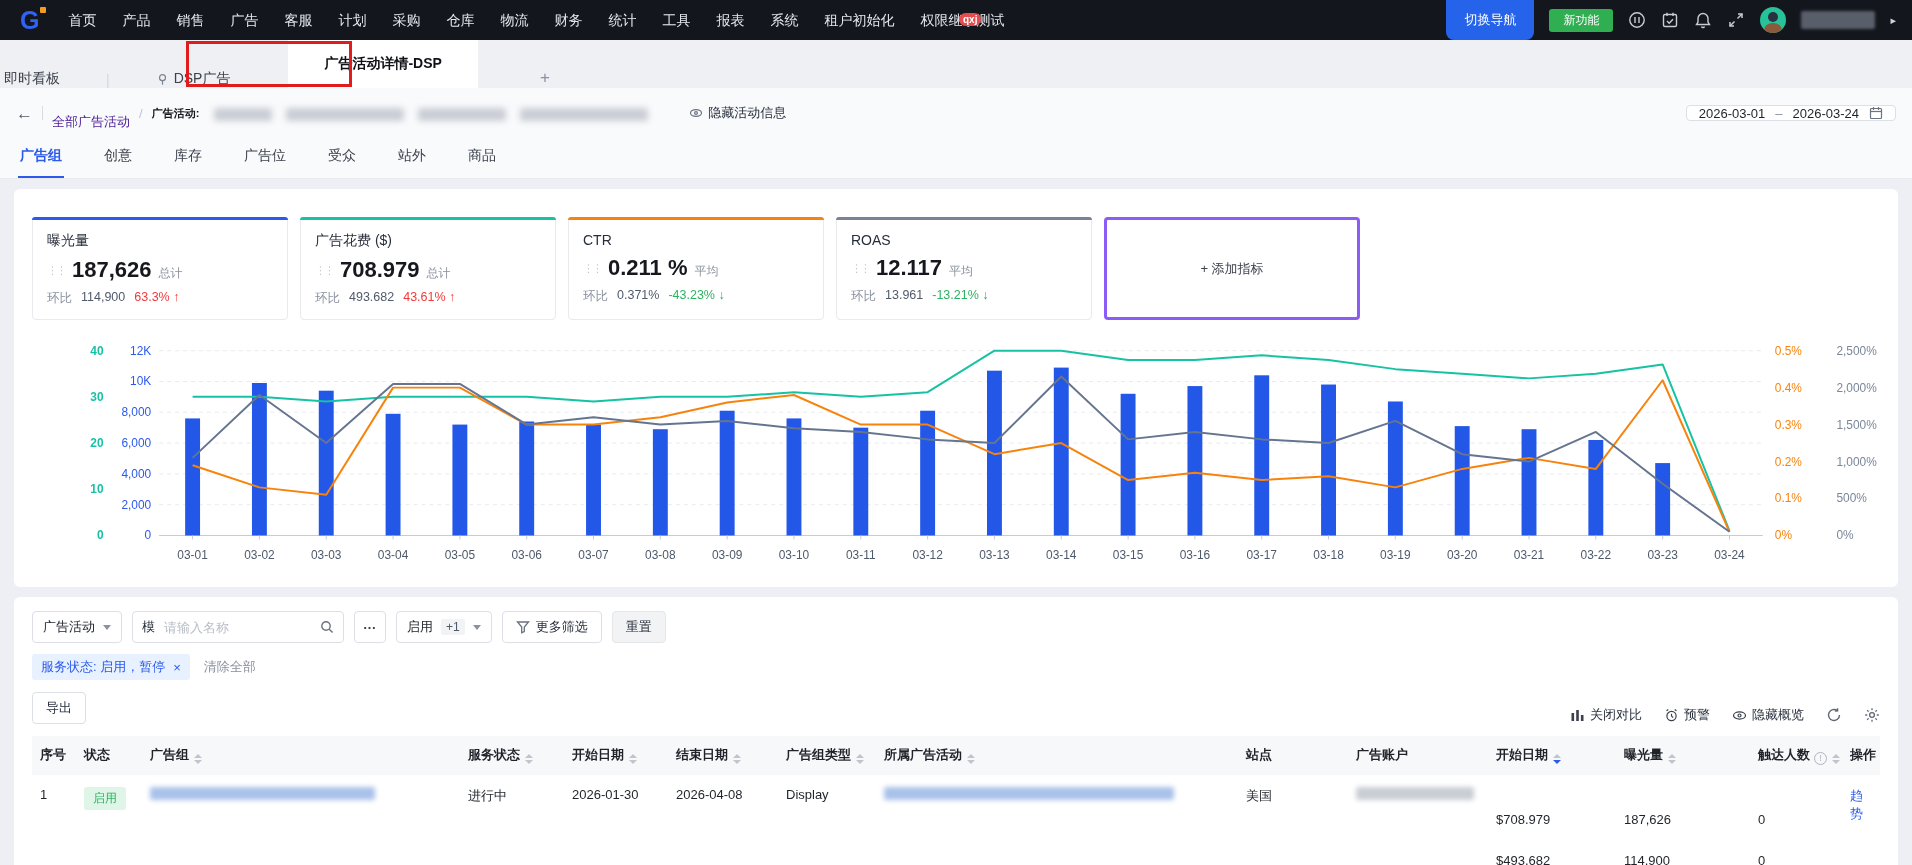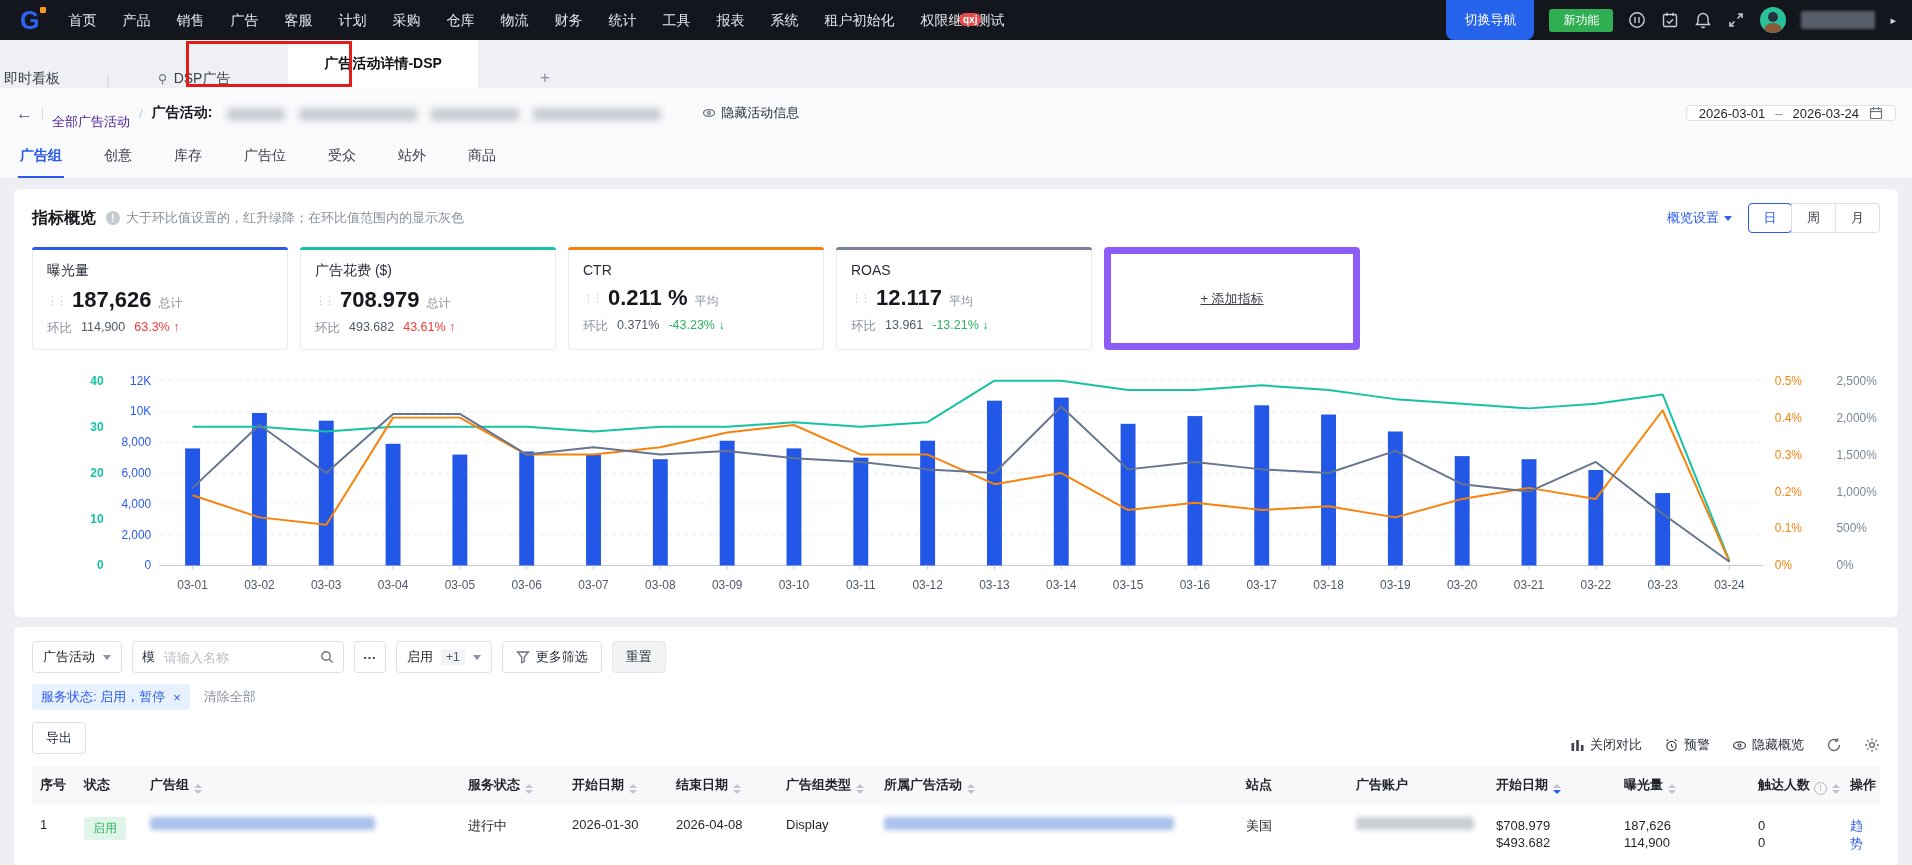--- a/index.html
+++ b/index.html
@@ -32,21 +32,21 @@
   .plus-tab { margin-left:30px; color:#8a919f; font-size:17px; cursor:pointer; }
   .red-annotation { position:absolute; left:186px; top:1px; width:166px; height:46px; border:3px solid #e01c1c; z-index:6; pointer-events:none; }
   .pin-ic { width:13px; height:13px; color:#7a828f; }
   
   .pagehead { background:#f9fafc; padding:8px 16px 0; border-bottom:1px solid #e8eaee; }
   .bc-row { display:flex; align-items:center; height:34px; gap:9px; }
   .back-arrow { font-size:17px; color:#4e5969; cursor:pointer; line-height:1; }
   .v-div { width:1px; height:14px; background:#d8dbe0; }
   .bc-root { color:#4c1d95; cursor:pointer;margin-top:17px; }
   .bc-sep { color:#c0c4cc; }
-  .bc-current { font-weight:bold; font-size:14px; color:#16181d; }
+  .bc-current { font-weight:bold; font-size:11px; color:#16181d; }
   .blur-chunk { display:inline-block; height:13px; border-radius:2px; background:#c9cdd4; filter:blur(3px); margin-right:14px; vertical-align:middle; }
   .hide-info { display:flex; align-items:center; gap:5px; color:#272e3b; cursor:pointer; margin-left:18px; }
   .date-box { margin-left:auto; border:1px solid #dcdfe6; background:#fff; border-radius:4px; height:16px; padding:0 12px; display:flex; gap:10px; align-items:center; color:#1f2329; cursor:pointer; }
   .date-sep { color:#8a919f; }
   .info-row { display:flex; align-items:center; height:28px; color:#8a919f; gap:6px; }
   .info-val { color:#1f2329; font-weight:bold; }
   .info-val2 { color:#1f2329; }
   .info-gap { width:34px; }
   .subtabs { display:flex; gap:38px; margin-top:8px; font-size:14px; color:#3c414c; padding-left:2px; }
   .subtab { padding:9px 2px 11px; cursor:pointer; border-bottom:2px solid transparent; }
@@ -70,21 +70,21 @@
   .mcard .accent { position:absolute; top:-1px; left:-1px; right:-1px; height:3px; border-radius:3px 3px 0 0; }
   .mcard-label { font-size:14px; color:#272e3b; margin-top:2px; }
   .value-row { display:flex; align-items:baseline; gap:7px; margin-top:7px; }
   .drag-dots { color:#c0c4cc; font-size:11px; letter-spacing:-2px; cursor:grab; align-self:center; }
   .m-value { font-size:22px; font-weight:bold; color:#16181d; }
   .m-suffix { font-size:12px; color:#8a919f; }
   .cmp-row { margin-top:7px; font-size:12.5px; color:#8a919f; display:flex; gap:9px; }
   .cmp-value { color:#515a6b; }
   .delta.up { color:#f23a3a; }
   .delta.down { color:#2bb360; }
-  .add-card { width:256px; border:7px solid #8b5cf6; border-radius:4px; display:flex; align-items:center; justify-content:center; color:#3c414c; cursor:pointer;text-decoration:underline; }
+  .add-card { width:256px; border:3px solid #8b5cf6; border-radius:4px; display:flex; align-items:center; justify-content:center; color:#3c414c; cursor:pointer; }
   .chart-wrap { margin-top:16px; }
   
   .filter-row { display:flex; align-items:flex-start; gap:10px; }
   .sel { height:32px; border:1px solid #dcdfe6; border-radius:4px; background:#fff; display:flex; align-items:center; padding:0 10px; color:#1f2329; gap:8px; cursor:pointer; }
   .search-box { height:32px; border:1px solid #dcdfe6; border-radius:4px; display:flex; align-items:center; padding:0 9px; width:212px; gap:7px; background:#fff; }
   .search-prefix { color:#272e3b; cursor:pointer; }
   .search-box input { border:none; outline:none; flex:1; min-width:0; font-size:13px; color:#1f2329; font-family:inherit; background:transparent; }
   .search-box input::placeholder { color:#b8bdc7; }
   .icon-s { width:14px; height:14px; color:#6b7280; flex:none; }
   .more-dots { width:32px; height:32px; border:1px solid #dcdfe6; border-radius:4px; display:flex; align-items:center; justify-content:center; color:#3c414c; cursor:pointer; background:#fff; font-weight:bold; letter-spacing:1px; }
@@ -106,21 +106,21 @@
   tbody td { padding:12px 8px; border-bottom:1px solid #f0f1f4; vertical-align:top; color:#1f2329; }
   .sort-stack { display:inline-flex; flex-direction:column; gap:2px; margin-left:5px; vertical-align:1px; }
   .tri-up { width:0; height:0; border-left:4px solid transparent; border-right:4px solid transparent; border-bottom:4px solid #c0c4cc; }
   .tri-dn { width:0; height:0; border-left:4px solid transparent; border-right:4px solid transparent; border-top:4px solid #c0c4cc; }
   .tri-active { border-top-color:#2b5aed; }
   .th-info { display:inline-flex; width:13px; height:13px; border-radius:50%; border:1px solid #aeb4bf; color:#aeb4bf; font-size:9px; align-items:center; justify-content:center; margin-left:4px; vertical-align:-2px; font-weight:normal; }
   .status-pill { background:#dff5e8; color:#2bb360; padding:3px 9px; border-radius:3px; font-size:12px; display:inline-block; }
   .blur-cell { display:inline-block; height:13px; border-radius:2px; filter:blur(2.5px); }
   .blur-blue { background:#a9c1ea; }
   .blur-gray { background:#c9cdd4; }
-  .cell-line { line-height:17px; }
+  .cell-line { line-height:17px;margin-top:24px; }
   .cell-dim { color:#1f2329; }
   .trend-link { color:#2b5aed; cursor:pointer; }
   text { font-family:"Liberation Sans", sans-serif; }
 </style>
 </head>
 <body>
 
 <div class="topnav">
   <div class="logo"><span>G</span><span class="dot"></span></div>
   <div style="display:flex">
@@ -220,36 +220,20 @@
       <div class="subtab">创意</div>
       <div class="subtab">库存</div>
       <div class="subtab">广告位</div>
       <div class="subtab">受众</div>
       <div class="subtab">站外</div>
       <div class="subtab">商品</div>
     </div>
 </div>
 
 <div class="card">
-  <div class="ov-head">
-    <span class="ov-title">指标概览</span>
-    <span class="info-dot">!</span>
-    <span class="ov-hint">大于环比值设置的，红升绿降；在环比值范围内的显示灰色</span>
-    <div class="ov-right">
-      <span class="ov-settings">
-        <span>概览设置</span>
-        <span class="caret-down caret-blue"></span>
-      </span>
-      <div class="seg">
-          <div class="seg-item active">日</div>
-          <div class="seg-item">周</div>
-          <div class="seg-item">月</div>
-        </div>
-    </div>
-  </div>
   <div class="mcards">
       <div class="mcard">
         <div class="accent" style="background:#2b5aed"></div>
         <div class="mcard-label">曝光量</div>
         <div class="value-row">
           <span class="drag-dots">⋮⋮</span>
           <span class="m-value">187,626</span>
           <span class="m-suffix">总计</span>
         </div>
         <div class="cmp-row">

